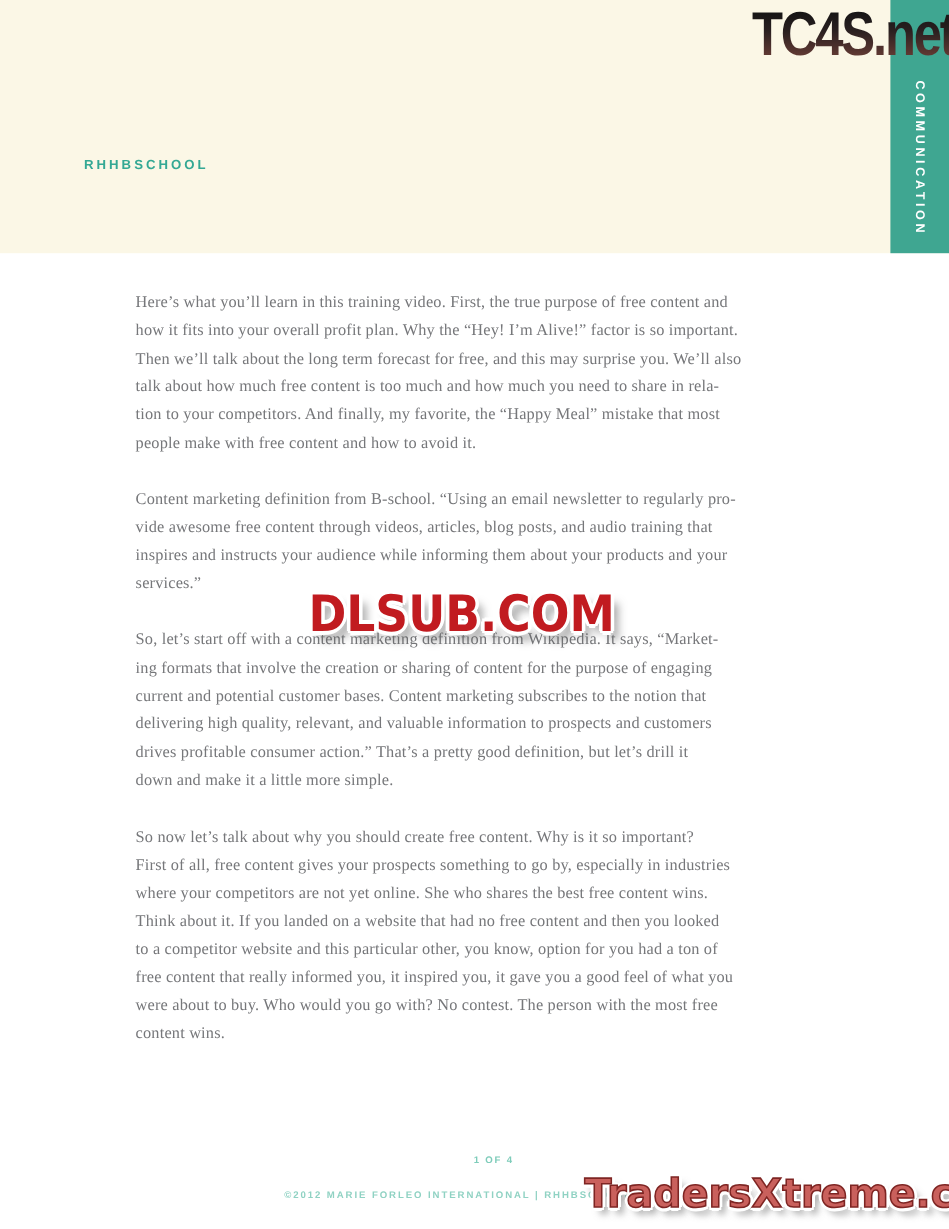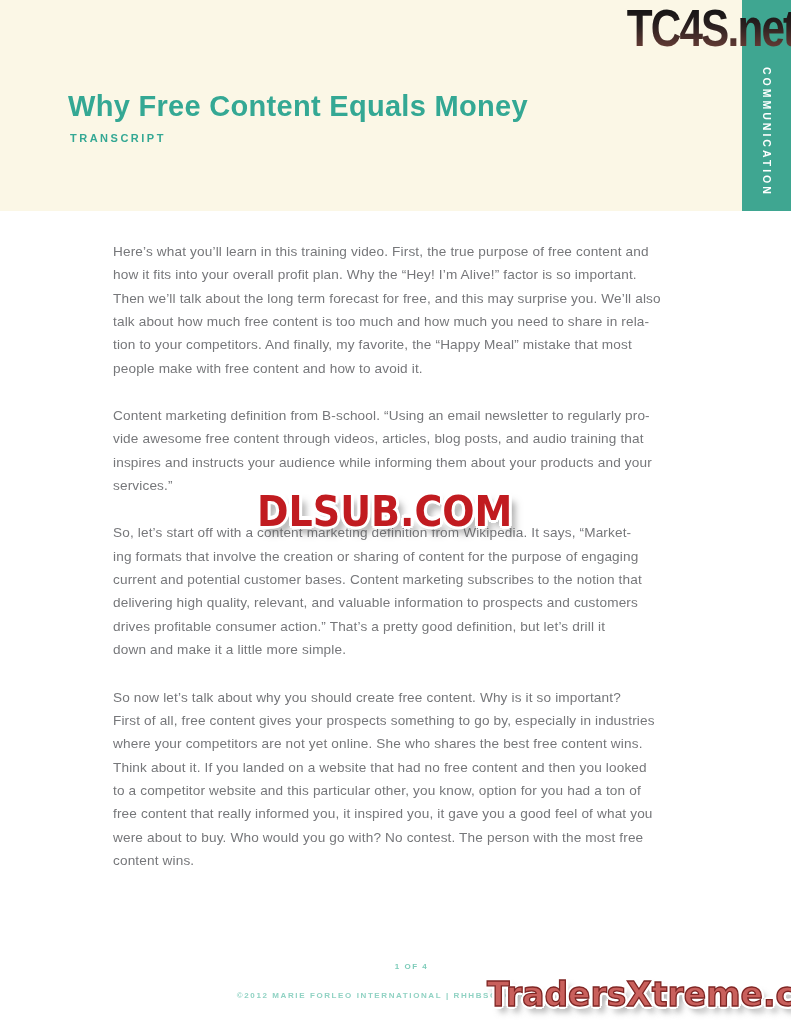--- a/index.html
+++ b/index.html
@@ -27,21 +27,21 @@
     display:flex;align-items:center;justify-content:center;
   }
   .tab-label{
     writing-mode:vertical-rl;color:#ffffff;font-size:10.5px;font-weight:bold;
     letter-spacing:3px;margin-top:52px;white-space:nowrap;
   }
   
   .content{position:absolute;left:113px;top:240px;width:600px;}
   .content p{
     font-size:13.6px;line-height:23.35px;color:var(--body-gray);
-    white-space:pre-line;margin:0 0 24px 0;letter-spacing:0.15px;
+    white-space:pre-line;margin:0 0 24px 0;letter-spacing:0.15px;font-family:Liberation Serif, serif;
   }
   
   .page-indicator{
     position:absolute;top:962px;left:0;width:791px;text-align:center;
     font-size:8px;font-weight:bold;letter-spacing:1.5px;color:var(--footer-teal-1);margin-left:16px;
   }
   .copyright{
     position:absolute;top:991px;left:0;width:791px;text-align:center;
     font-size:8px;font-weight:bold;letter-spacing:1.6px;color:var(--footer-teal-2);
     white-space:nowrap;
@@ -73,22 +73,21 @@
       -2px -2px 0 #fff, 2px -2px 0 #fff, -2px 2px 0 #fff, 2px 2px 0 #fff,
       5px 6px 6px rgba(100,100,100,0.6);
   }
 </style>
 </head>
 <body>
 
 <div>
 
   <header class="header">
-    <h1 class="title">Why Free Content Equals Money</h1>
-    <div class="subtitle">TRANSCRIPT</div>
+    <div class="subtitle">RHHBSCHOOL</div>
     <div class="tab">
       <span class="tab-label">COMMUNICATION</span>
     </div>
   </header>
 
   <main class="content">
     <p>Here’s what you’ll learn in this training video. First, the true purpose of free content and
 how it fits into your overall profit plan. Why the “Hey! I’m Alive!” factor is so important.
 Then we’ll talk about the long term forecast for free, and this may surprise you. We’ll also
 talk about how much free content is too much and how much you need to share in rela-

